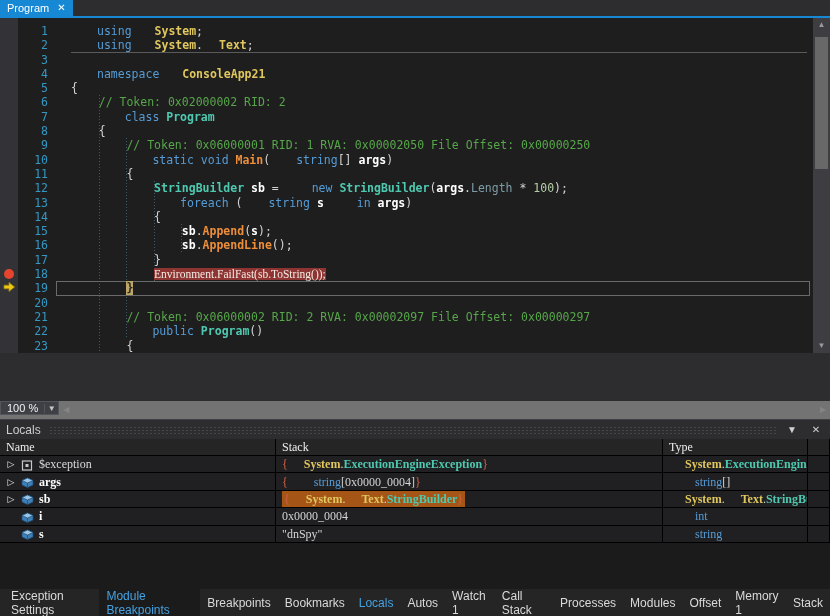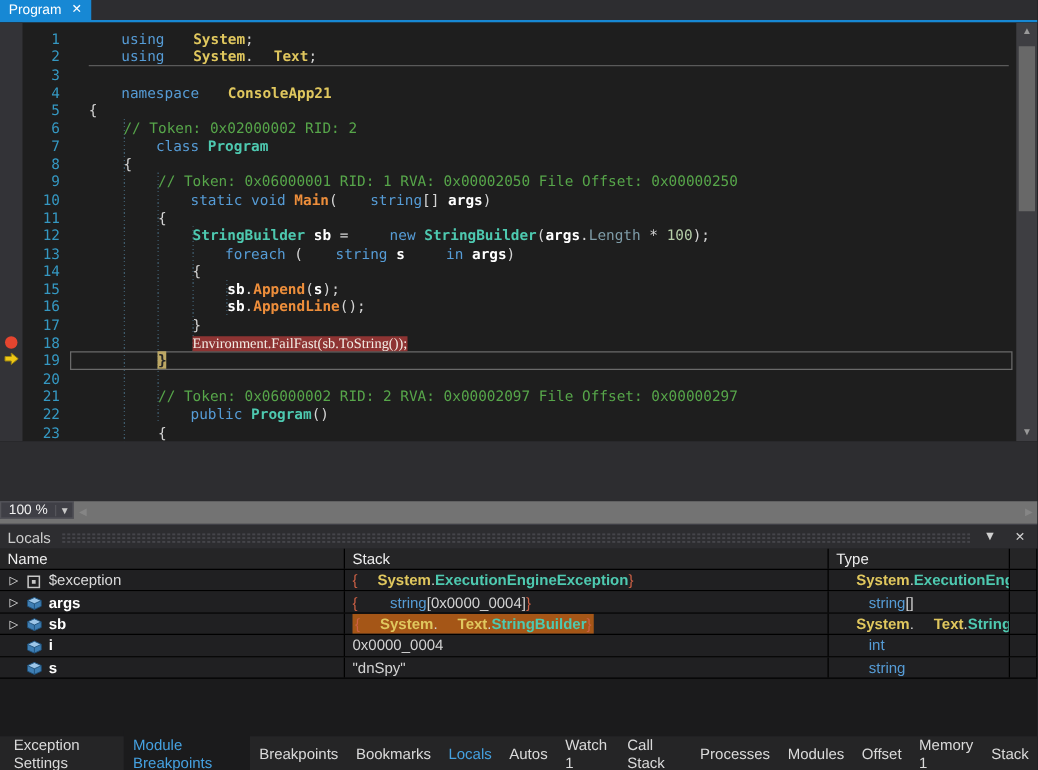--- a/index.html
+++ b/index.html
@@ -68,21 +68,21 @@
   .hthumb { position:absolute; left:15px; right:15px; top:2px; bottom:2px; background:#3f3f44; }
 
   
   .locals-panel { height:212px; background:#1b1b1c; border-top:1px solid #3f3f46; }
   .locals-title { height:19px; background:#2d2d30; display:flex; align-items:center; padding:0 6px;
                   color:#cccccc; font-size:12px; gap:8px; }
   .locals-title .dots { flex:1; height:9px; margin-top:2px;
         background-image:radial-gradient(#45454a 1px, transparent 1px); background-size:4px 3px; }
   .lt-btn { color:#d0d0d0; font-size:10px; width:16px; text-align:center; cursor:default; }
 
-  .lgrid { font-size:12px; color:#dadada; }
+  .lgrid { font-size:12px; color:#dadada;font-family:Liberation Serif, serif; }
   .lrow { display:grid; grid-template-columns:276px 387px 145px 1fr; height:17.4px; line-height:16px;
           background:#202022; border-bottom:1px solid #000; }
   .lrow.lhead { background:#252526; color:#eeeeee; height:17px; }
   .lcell { padding:0 6px; border-right:1px solid #000; overflow:hidden; white-space:nowrap; display:flex; align-items:center; }
   .lcell.name { padding-left:6px; gap:5px; }
   .exp { width:10px; color:#e8e8e8; font-size:9px; flex:0 0 10px; text-align:center; }
   .vicon { width:13px; height:11px; flex:0 0 13px; display:inline-block; }
   .nm-bold { font-weight:bold; color:#ffffff; }
   .changed-bg { background:#a55617; padding:0 2px; }
   .locals-rest { height:84px; }

